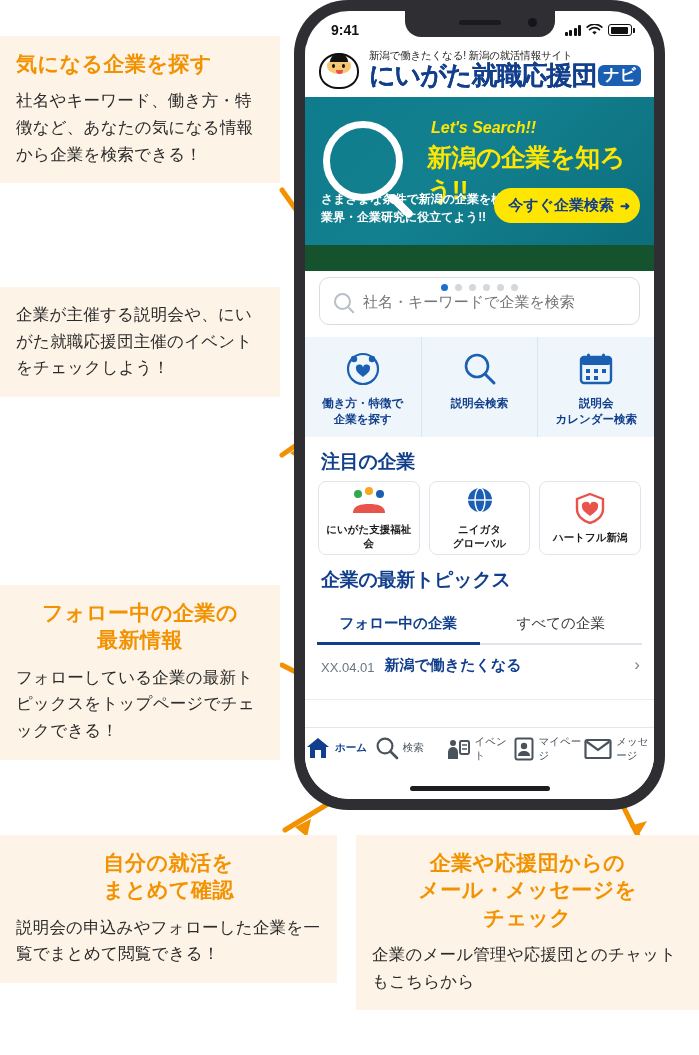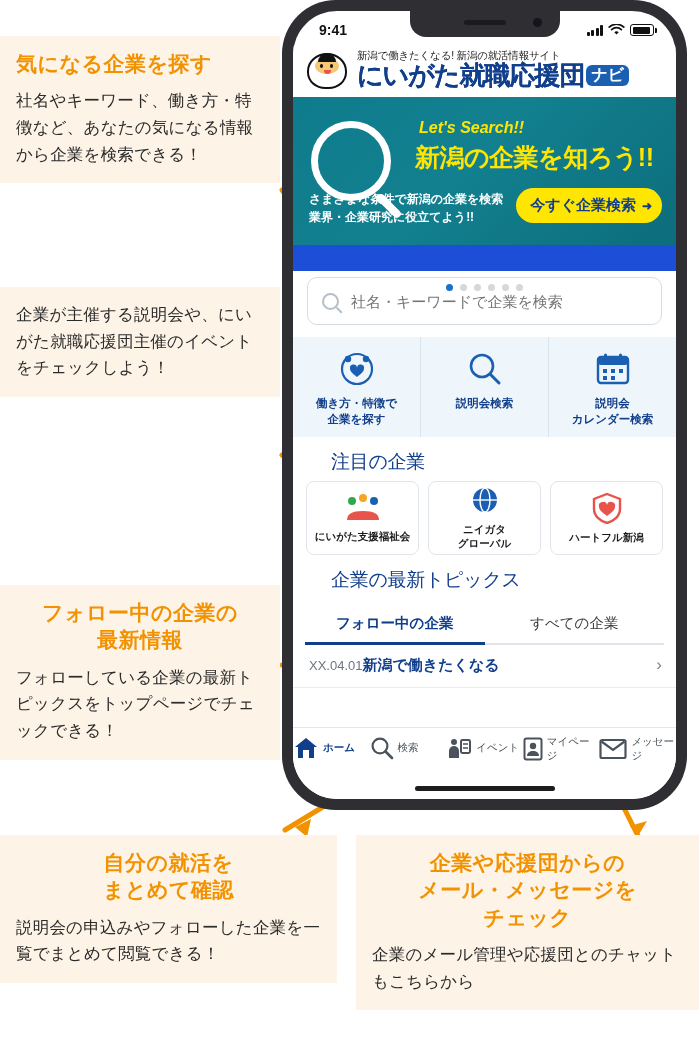--- a/index.html
+++ b/index.html
@@ -40,22 +40,22 @@
   #card3 { left: 0px;   top: 585px; width: 280px; }
   #card4 { left: 0px;   top: 835px; width: 337px; }
   #card5 { left: 356px; top: 835px; width: 343px; }
 
   
   #arrows { position: absolute; left: 0; top: 0; width: 699px; height: 1055px; pointer-events: none; }
 
   
   #phone {
     position: absolute;
-    left: 282px; top: 0px;
-    width: 405px; height: 810px;
+    left: 294px; top: 0px;
+    width: 371px; height: 810px;
     background: #2f2f33;
     border-radius: 54px;
     padding: 11px;
   }
   #phone-inner {
     position: relative;
     width: 100%; height: 100%;
     background: #ffffff;
     border-radius: 44px;
     overflow: hidden;
@@ -164,21 +164,21 @@
     content: "➜"; position: absolute; right: 10px; top: 50%; transform: translateY(-50%);
     color: #123f8c; font-size: 12px;
   }
   #dots {
     position: absolute; left: 0; right: 0; bottom: -20px;
     display: flex; justify-content: center; gap: 7px;
   }
   #dots span { width: 7px; height: 7px; border-radius: 50%; background: #d3d8dd; display: block; }
   #dots span.on { background: #1b6fd0; }
 
-  #hero-wrap { position: relative; background:#1d4ed8; padding-bottom: 26px; }
+  #hero-wrap { position: relative; background:#14532d; padding-bottom: 26px; }
 
   
   #searchbar {
     margin: 6px 14px 0 14px;
     height: 48px;
     border: 1.5px solid #d6dde3;
     border-radius: 10px;
     display: flex; align-items: center; gap: 10px;
     padding: 0 14px;
     background: #fff;
@@ -206,44 +206,44 @@
     border-right: 1px solid #d8e6ef;
   }
   .ql:last-child { border-right: 0; }
   .ql .label {
     font-size: 11.5px; color: #123f8c; font-weight: bold; text-align: center; line-height: 1.35;
   }
   .ql .gl { height: 40px; display: flex; align-items: center; justify-content: center; }
 
   
   .sec-title {
-    font-size: 19px; font-weight: normal; color: #123f8c;
-    padding: 12px 16px 6px 16px; letter-spacing: -0.3px; margin-left: 22px;
+    font-size: 19px; font-weight: bold; color: #123f8c;
+    padding: 12px 16px 6px 16px; letter-spacing: -0.3px;
   }
 
   
   #companies { display: flex; gap: 9px; padding: 0 13px; }
   .ccard {
     flex: 1; border: 1.5px solid #dfe5ea; border-radius: 8px;
     height: 74px; display: flex; flex-direction: column; align-items: center;
     justify-content: center; gap: 3px; padding: 4px;
   }
   .ccard .cname { font-size: 10.5px; color: #1a1a1a; text-align: center; line-height: 1.25; font-weight: bold; }
 
   
   #tabs { display: flex; margin: 6px 12px 0 12px; }
   .tab {
     flex: 1; text-align: center; padding: 9px 0 9px 0;
     font-size: 14.5px; color: #3b3b3b; border-bottom: 2px solid #dfe5ea;
   }
   .tab.active { color: #123f8c; font-weight: bold; border-bottom: 3px solid #123f8c; }
 
   #topic-row {
-    display: flex; align-items: center; 
-    padding: 10px 14px 12px 16px; border-bottom: 1px solid #e8edf1;
+    display: flex; align-items: flex-end; gap: 10px;
+    padding: 10px 14px 24px 16px; border-bottom: 1px solid #e8edf1;
   }
   #topic-row .date { font-size: 13px; color: #6b7680; }
   #topic-row .tname { font-size: 15px; font-weight: bold; color: #123f8c; flex: 1; }
   #topic-row .chev { color: #7a8591; font-size: 17px; }
 
   
   #tabbar {
     position: absolute; left: 0; right: 0; bottom: 0;
     height: 72px; background: #fff; border-top: 1px solid #e3e8ec;
     display: flex; align-items: flex-start; padding-top: 7px;

